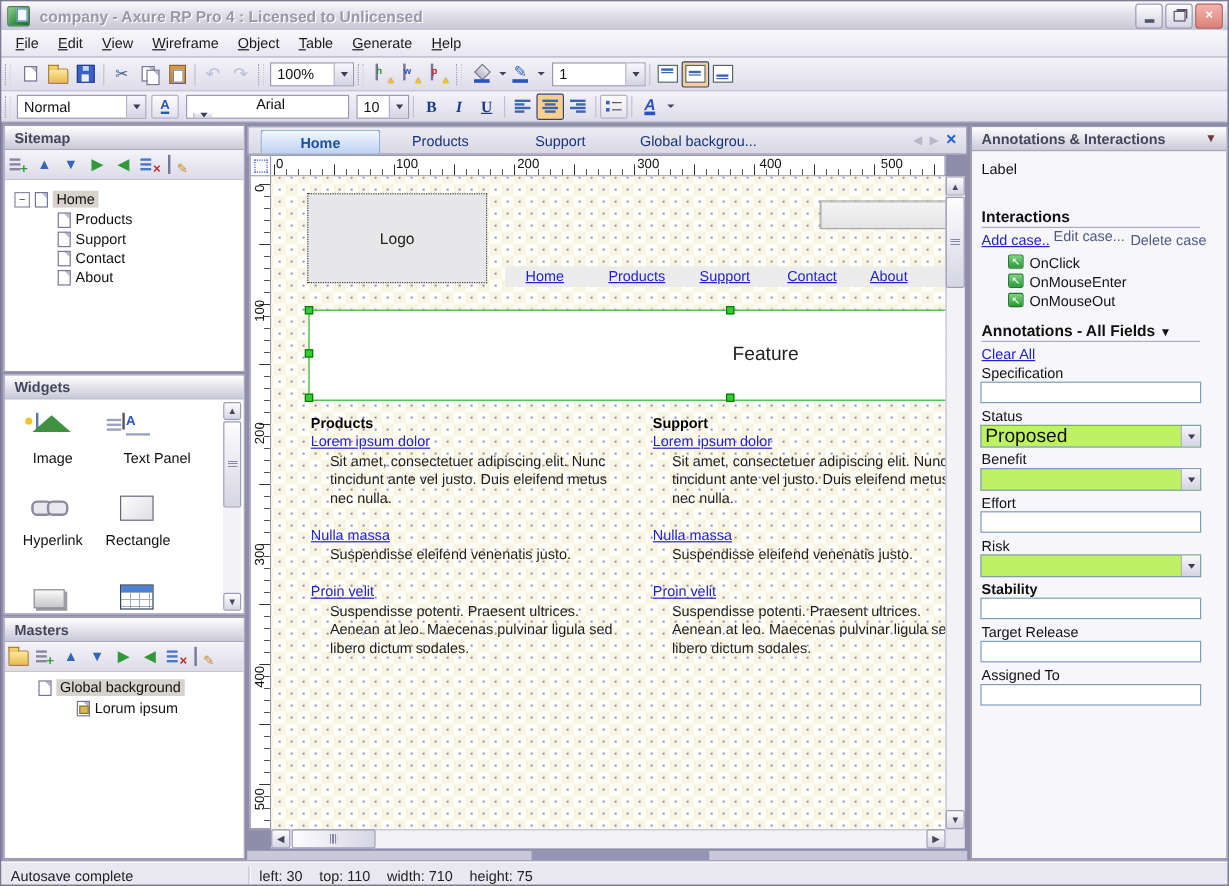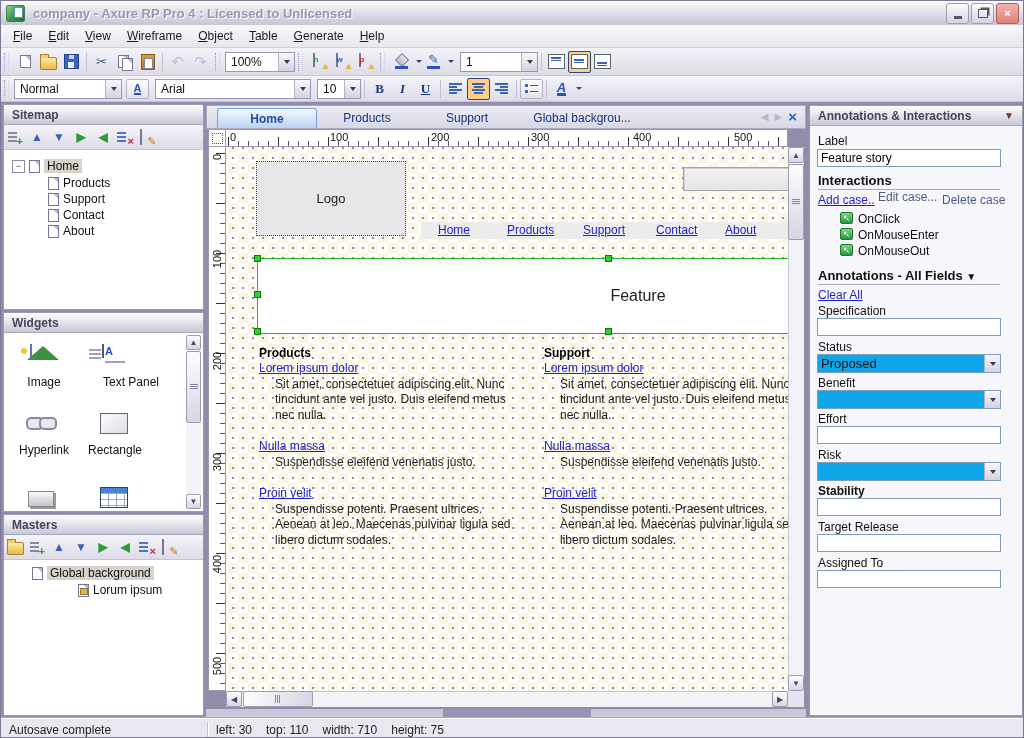--- a/index.html
+++ b/index.html
@@ -170,22 +170,22 @@
   .col h3{margin:0;font-size:12px;line-height:15px;color:#000;}
   .col p{margin:0 0 16px 16px;}
   .col a{display:block;}
   
   #rpanel{position:absolute;left:808px;top:104px;width:214px;height:611px;background:#f7f7fb;
     border:1px solid #9a99b4;box-sizing:border-box;overflow:hidden;}
   #rpanel .panel-h{display:flex;align-items:center;padding-top:0;}
   .rp-lab{position:absolute;left:8px;font-size:12px;color:#111;}
   .rp-input{position:absolute;left:7px;width:184px;height:18px;border:1px solid #7f9db9;background:#fff;
     font:12px "Liberation Sans",sans-serif;padding:0 3px;box-sizing:border-box;}
-  .rp-select{position:absolute;left:7px;width:184px;height:19px;border:1px solid #7f9db9;background:#0ea5e9;
-    display:flex;align-items:center;font-size:13px;box-sizing:border-box;padding-left:3px;}
+  .rp-select{position:absolute;left:7px;width:184px;height:19px;border:1px solid #7f9db9;background:#bef264;
+    display:flex;align-items:center;font-size:16px;box-sizing:border-box;padding-left:3px;}
   .rp-link{font-size:12px;color:#2222cc;text-decoration:underline;}
   .rp-link2{font-size:12px;color:#4f5a84;}
   .ev-ic{width:13px;height:12px;border-radius:2px;background:linear-gradient(#7ed47e,#2a9a3a);
     border:1px solid #1d7a2a;color:#fff;font-size:9px;line-height:11px;text-align:center;box-sizing:border-box;}
   
   #statusbar{position:absolute;left:0;top:717px;width:100%;height:21px;background:#e9e7f0;
     border-top:1px solid #fcfcfe;box-shadow:0 -1px 0 #aab;display:flex;align-items:center;font-size:12px;color:#222;}
   .sb-sep{width:1px;height:15px;background:#c2c0d2;box-shadow:1px 0 0 #fff;margin:0 6px;}
 </style>
 </head>
@@ -311,21 +311,21 @@
     <span class="grip"></span>
     <span class="combo" style="width:108px;">
       <span class="cval">Normal</span>
       <span class="drop-btn">
           <span class="tri"></span>
         </span>
     </span>
     <span class="tbtn" style="margin-left:4px;border:1px solid #b3b2c6;background:linear-gradient(#fdfdfe,#e2e1ec);width:20px;height:20px;box-sizing:border-box;">
       <span style="color:#2a52c4;font-weight:bold;font-size:11px;border-bottom:2px solid #2a52c4;line-height:10px;">A</span>
     </span>
-    <span class="combo" style="width:156px;margin-left:6px;">
+    <span class="combo" style="width:136px;margin-left:6px;flex-direction:column;">
       <span class="cval">Arial</span>
       <span class="drop-btn">
           <span class="tri"></span>
         </span>
     </span>
     <span class="combo" style="width:44px;margin-left:6px;">
       <span class="cval">10</span>
       <span class="drop-btn">
           <span class="tri"></span>
         </span>
@@ -479,21 +479,21 @@
         </span>
       <span class="pic">
           <span class="edit-ic"><span class="pg"></span><b>✎</b></span>
         </span>
     </div>
     <div style="position:relative;height:156px;background:#fff;">
       <div class="tree-row" style="left:28px;top:5px;">
         <span class="pg"></span>
         <span class="hl">Global background</span>
       </div>
-      <div class="tree-row" style="left:38px;top:22px;padding-left:36px;">
+      <div class="tree-row" style="left:24px;top:22px;padding-left:36px;">
         <span class="pg" style="background:linear-gradient(225deg,#b9b9c9 0 3px,#fff 0),#fff;position:relative;">
             <span style="position:absolute;left:1px;bottom:1px;width:6px;height:5px;background:#d8b850;border:1px solid #8a7a30;"></span>
           </span>
         <span>Lorum ipsum</span>
       </div>
     </div>
   </div>
 
   <div id="tabbar">
     <div class="tab active" style="margin-left:10px;">
@@ -596,21 +596,20 @@
   <div class="abs" style="left:205px;top:708px;width:600px;height:8px;background:#c9c8da;">
     <span class="abs" style="left:237px;top:0;width:148px;height:8px;background:#9594b2;"></span>
   </div>
 
   <div id="rpanel">
     <div class="panel-h">
       <span>Annotations &amp; Interactions</span>
       <span style="margin-left:auto;margin-right:8px;color:#6a3a3a;font-size:10px;">▼</span>
     </div>
     <span class="rp-lab" style="top:28px;">Label</span>
-    <input class="rp-input" style="top: 43px;" value="Feature story">
     <span class="rp-lab" style="top:67px;font-weight:bold;font-size:13px;">Interactions</span>
     <span class="abs" style="left:8px;top:83px;width:182px;border-bottom:1px solid #aab;"></span>
     <a class="abs rp-link" style="left:8px;top:87px;">Add case..</a>
     <a class="abs rp-link2" style="left:68px;top:84px;">Edit case...</a>
     <a class="abs rp-link2" style="left:132px;top:87px;">Delete case</a>
     <span class="abs ev-ic" style="left:30px;top:106px;">↖</span>
     <span class="abs" style="left:48px;top:106px;font-size:12px;">OnClick</span>
     <span class="abs ev-ic" style="left:30px;top:122px;">↖</span>
     <span class="abs" style="left:48px;top:122px;font-size:12px;">OnMouseEnter</span>
     <span class="abs ev-ic" style="left:30px;top:138px;">↖</span>

